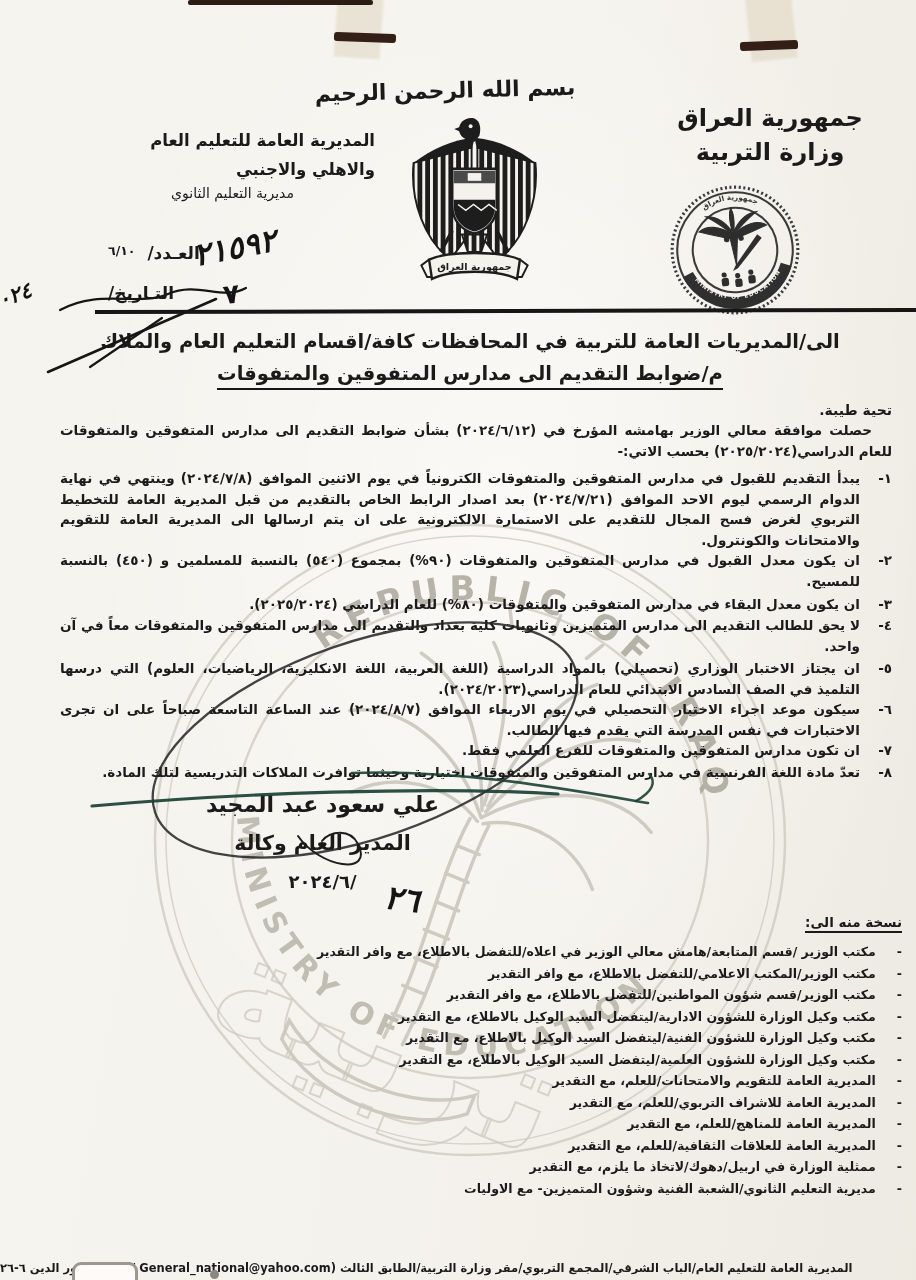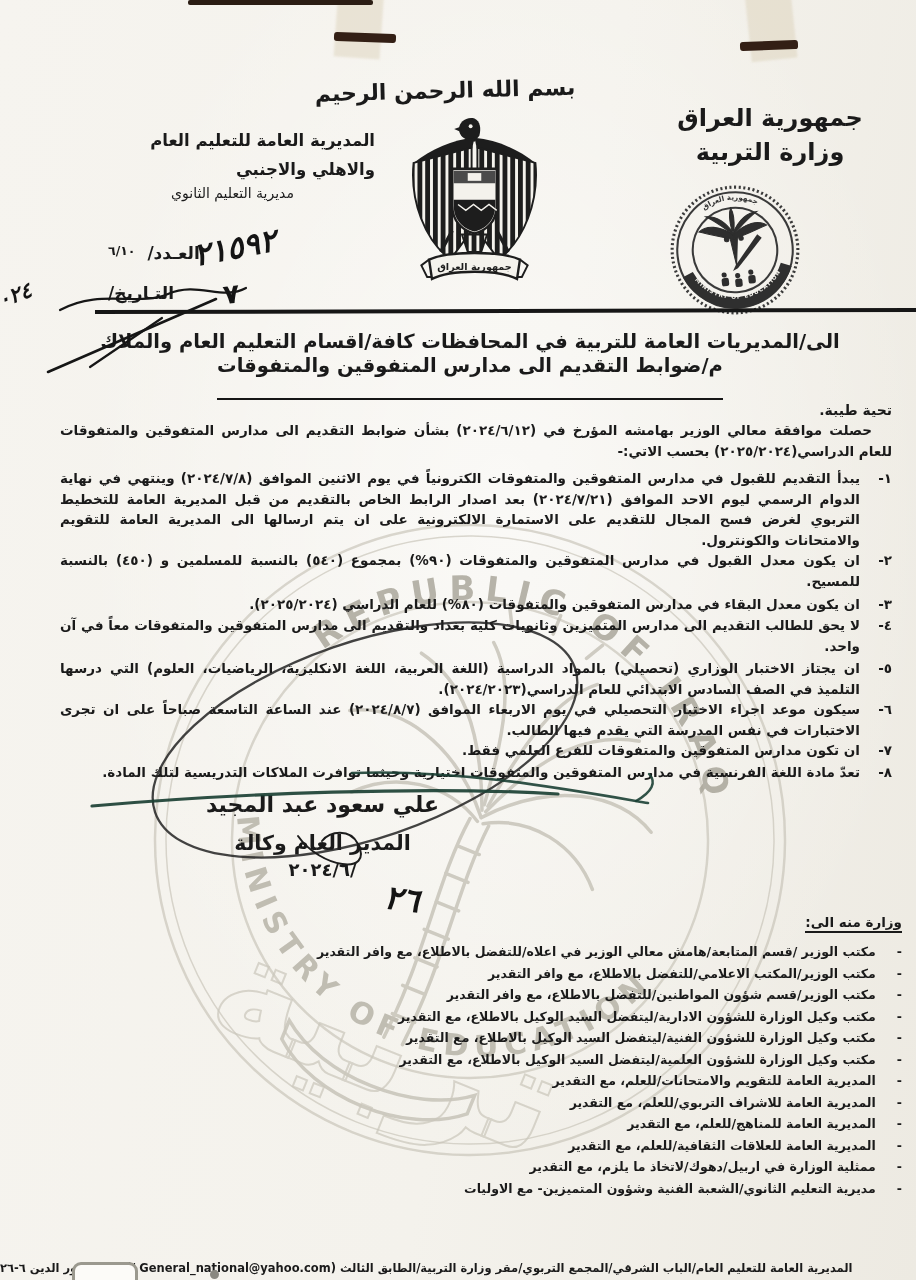--- a/index.html
+++ b/index.html
@@ -37,21 +37,21 @@
   .emblem { left:402px; top:112px; z-index:10; }
   .seal-top { left:656px; top:183px; z-index:10; }
   .ref-num { left:108px; top:243px; z-index:10; font-size:17px; font-weight:bold; }
   .ref-num .code { font-size:12.5px; position:relative; top:-4px; margin-right:6px; }
   .ref-date { left:108px; top:283px; z-index:10; font-size:17px; font-weight:bold; }
   .divider { left:95px; top:309px; width:821px; height:4px; background:#161616; z-index:10; transform:rotate(-.15deg); }
 
   
   .subj { left:60px; top:330px; width:820px; text-align:center; z-index:10; }
   .subj .to { font-size:19.5px; font-weight:bold; }
-  .subj .re { display:inline-block; margin-top:1px; font-size:19.5px; font-weight:bold; border-bottom:2.5px solid #161616; padding-bottom:21px; }
+  .subj .re { display:inline-block; margin-top:9px; font-size:19.5px; font-weight:bold; border-bottom:2.5px solid #161616; padding-bottom:3px; }
 
   
   .bodyblk { left:60px; top:402px; width:832px; z-index:10; }
   .greet { font-size:14px; font-weight:bold; }
   .intro { margin-top:2px; font-size:13.5px; font-weight:bold; line-height:21px; text-align:justify; text-indent:20px; }
   .items { margin-top:6px; }
   .item { display:flex; gap:8px; font-size:13.5px; font-weight:bold; line-height:20.5px; }
   .item .num { flex:0 0 24px; }
   .item .txt { flex:1; text-align:justify; }
   .items .item:nth-child(1){ min-height:82px; }
@@ -60,21 +60,21 @@
   .items .item:nth-child(4){ min-height:43px; }
   .items .item:nth-child(5){ min-height:38px; }
   .items .item:nth-child(6){ min-height:39px; }
   .items .item:nth-child(7){ min-height:22px; }
   .items .item:nth-child(8){ min-height:26px; }
 
   
   .sig { left:150px; top:792px; width:345px; text-align:center; z-index:10; }
   .sig .name { font-size:22px; font-weight:bold; }
   .sig .title { font-size:20.5px; font-weight:bold; margin-top:14px; }
-  .sig .date { font-size:18px; font-weight:bold; margin-top:4px; direction:ltr; }
+  .sig .date { font-size:18px; font-weight:bold; margin-top:16px; direction:ltr; }
 
   
   .cc { left:330px; top:912px; right:14px; width:572px; z-index:10; }
   .cc .head { display:inline-block; font-size:13.5px; font-weight:bold; border-bottom:2px solid #1a1a1a; padding-bottom:1px; }
   .cc .rows { margin-top:8px; }
   .cc .row { display:flex; gap:21px; font-size:12.5px; font-weight:bold; line-height:21.5px; white-space:nowrap; }
   .cc .row .dash::before { content:"-"; }
   .cc-wrap { text-align:right; }
 
   
@@ -266,21 +266,21 @@
       </div>
   </div>
 
   <div class="abs sig rtl">
     <div class="name">علي سعود عبد المجيد</div>
     <div class="title">المدير العام وكالة</div>
     <div class="date">٢٠٢٤/٦/</div>
   </div>
 
   <div class="abs cc rtl cc-wrap">
-    <span class="head">وزارة منه الى:</span>
+    <span class="head">نسخة منه الى:</span>
     <div class="rows">
 
     <div class="row">
         <span class="dash"></span>
         <span>مكتب الوزير /قسم المتابعة/هامش معالي الوزير في اعلاه/للتفضل بالاطلاع، مع وافر التقدير</span>
       </div>
         <div class="row">
         <span class="dash"></span>
         <span>مكتب الوزير/المكتب الاعلامي/للتفضل بالاطلاع، مع وافر التقدير</span>
       </div>

